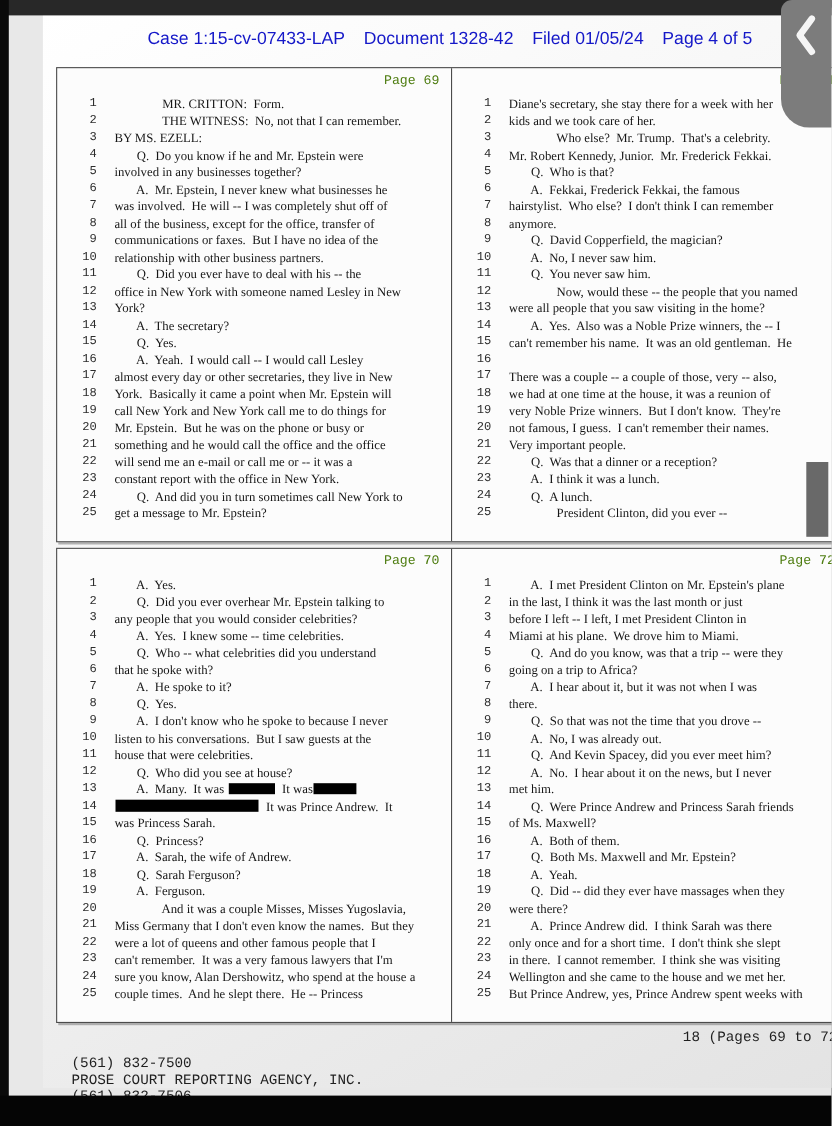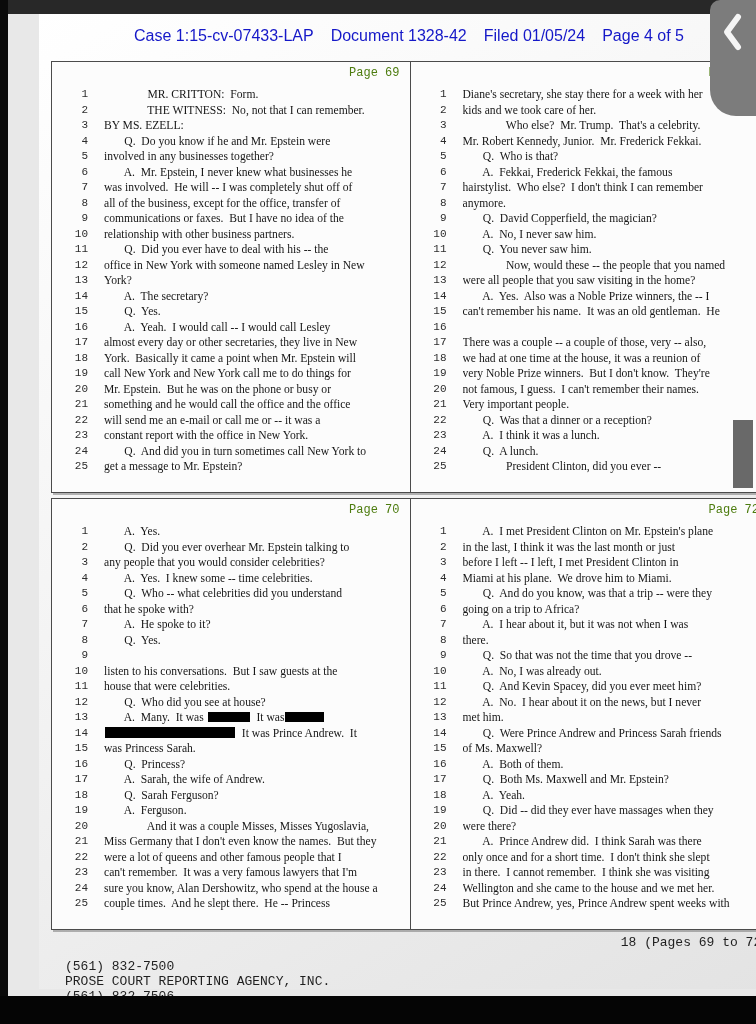--- a/index.html
+++ b/index.html
@@ -294,20 +294,21 @@
             <div class="line">
               <span class="num">7</span>
               <span class="txt">       A.  He spoke to it?</span>
             </div>
             <div class="line">
               <span class="num">8</span>
               <span class="txt">       Q.  Yes.</span>
             </div>
             <div class="line">
               <span class="num">9</span>
+              <span class="txt">       A.  I don't know who he spoke to because I never</span>
             </div>
             <div class="line">
               <span class="num">10</span>
               <span class="txt">listen to his conversations.  But I saw guests at the</span>
             </div>
             <div class="line">
               <span class="num">11</span>
               <span class="txt">house that were celebrities.</span>
             </div>
             <div class="line">

